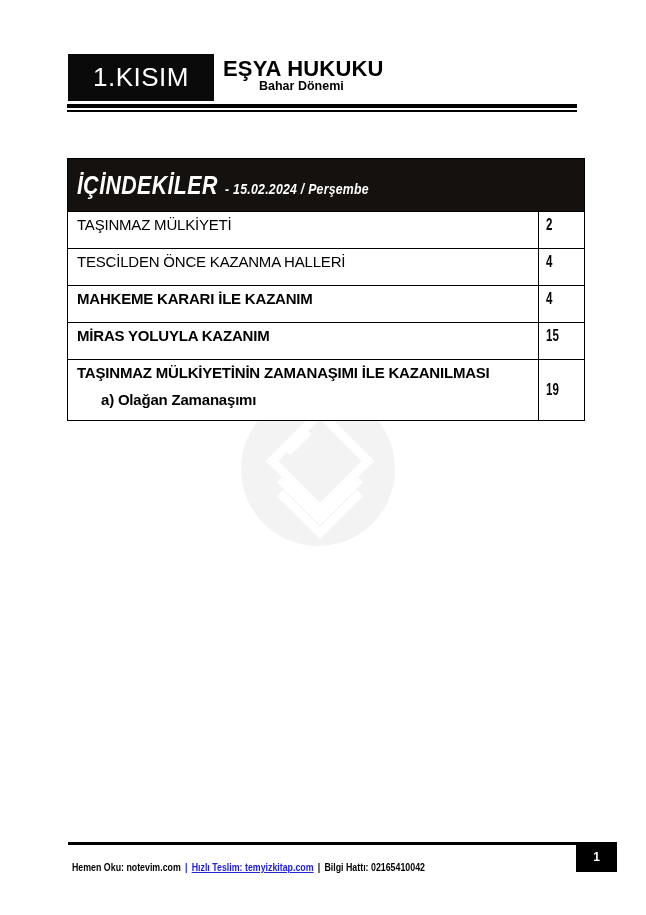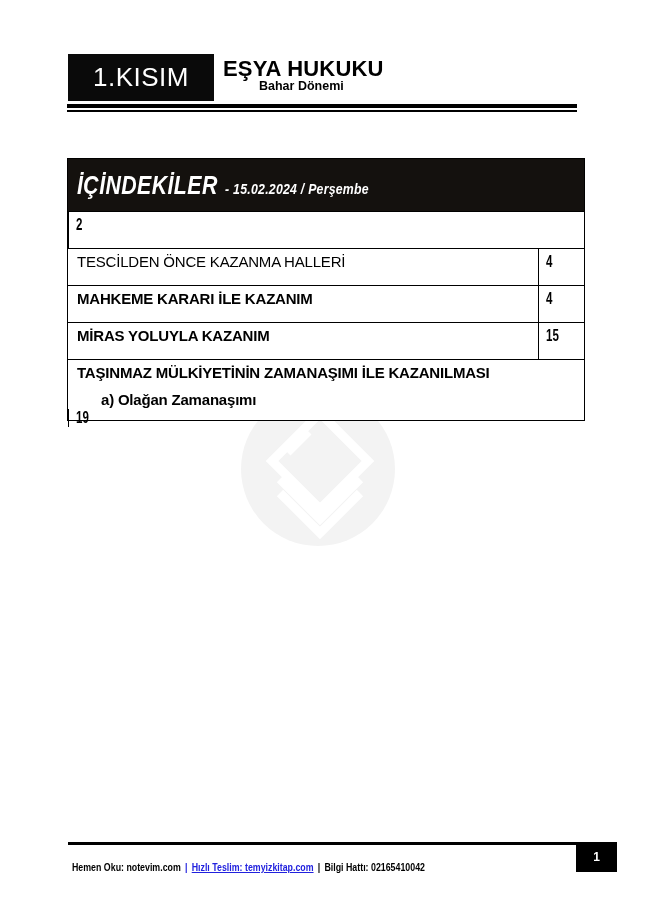--- a/index.html
+++ b/index.html
@@ -34,21 +34,21 @@
   .toc-date{font-size:15px;font-weight:bold;letter-spacing:0.3px;}
   .toc-row{display:flex;border-top:1px solid #000;}
   .toc-row .cell-title{
     width:470px;box-sizing:border-box;padding:4px 8px 0 9px;
     font-size:15px;line-height:1.15;letter-spacing:-0.2px;
   }
   .toc-row .cell-page{
     flex:1;border-left:1px solid #000;box-sizing:border-box;padding:4px 0 0 7px;
   }
   .toc-row.h36{height:36px;}
-  .toc-row.h60{height:60px;flex-direction:column;}
+  .toc-row.h60{height:60px;}
   .toc-row.bold .cell-title{font-weight:bold;}
   .cell-page .num{
     display:inline-block;font-size:16px;font-weight:bold;
     transform:scaleX(0.72);transform-origin:0 50%;
   }
   .toc-row.h60 .cell-page{display:flex;align-items:center;padding-top:0;}
   .sub-line{margin-top:10px;padding-left:24px;font-weight:bold;}
   
   .watermark{position:absolute;left:241px;top:392px;width:154px;height:154px;z-index:1;}
   
@@ -93,20 +93,21 @@
 
   <div class="toc">
     <div class="toc-header">
       <div class="toc-header-content">
         <span class="toc-title">İÇİNDEKİLER</span>
         <span class="toc-date">- 15.02.2024 / Perşembe</span>
       </div>
     </div>
 
     <div class="toc-row h36">
+      <div class="cell-title">TAŞINMAZ MÜLKİYETİ</div>
       <div class="cell-page"><span class="num">2</span></div>
     </div>
 
     <div class="toc-row h36">
       <div class="cell-title">TESCİLDEN ÖNCE KAZANMA HALLERİ</div>
       <div class="cell-page"><span class="num">4</span></div>
     </div>
 
     <div class="toc-row h36 bold">
       <div class="cell-title">MAHKEME KARARI İLE KAZANIM</div>

